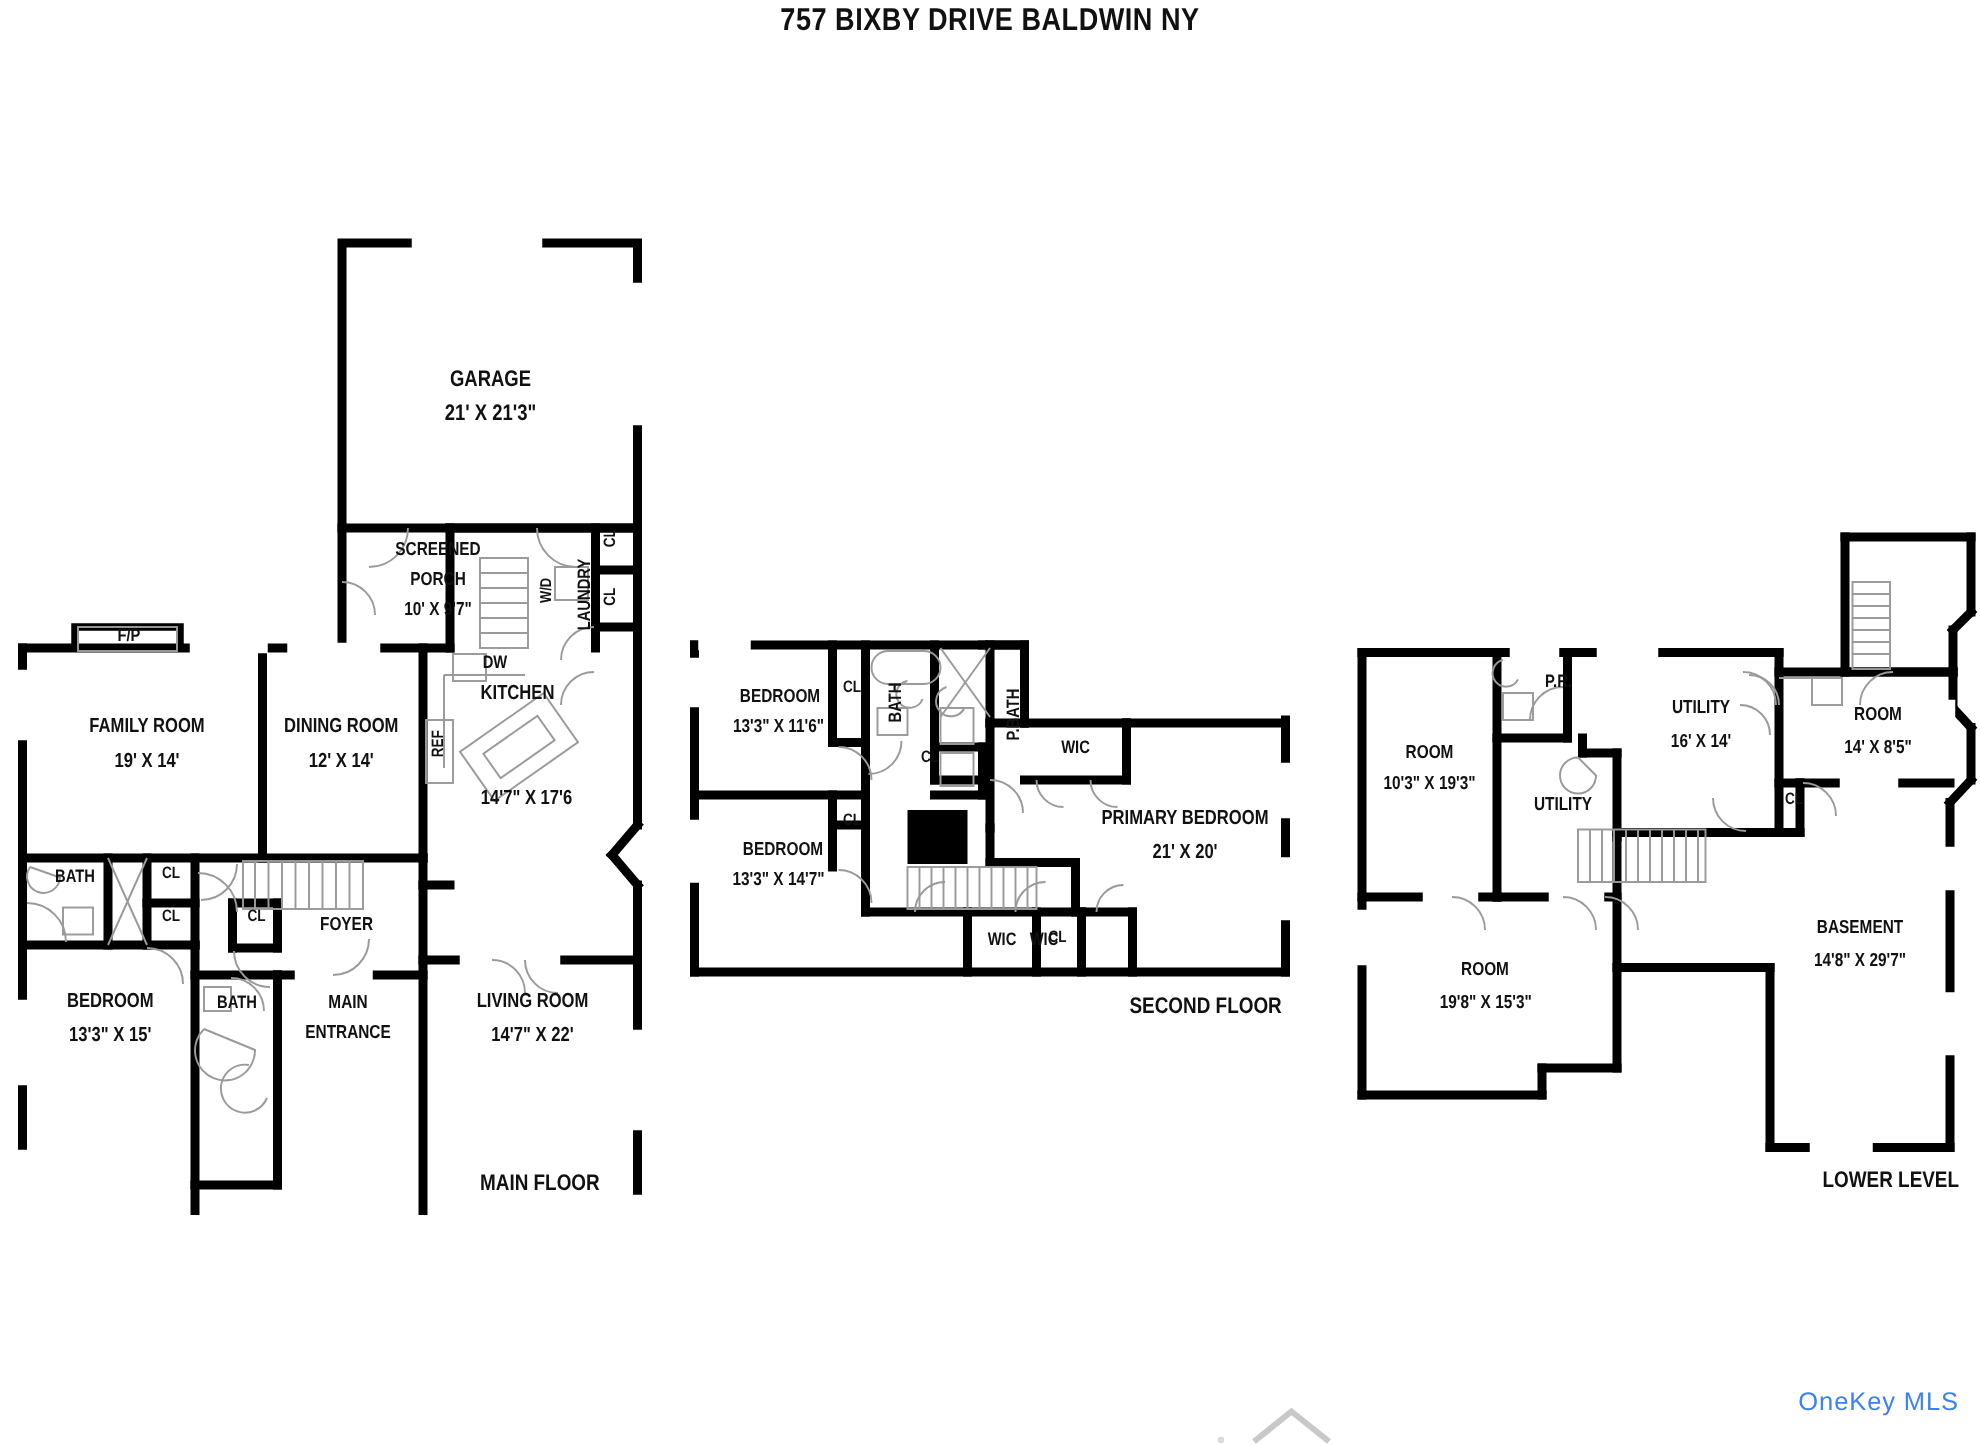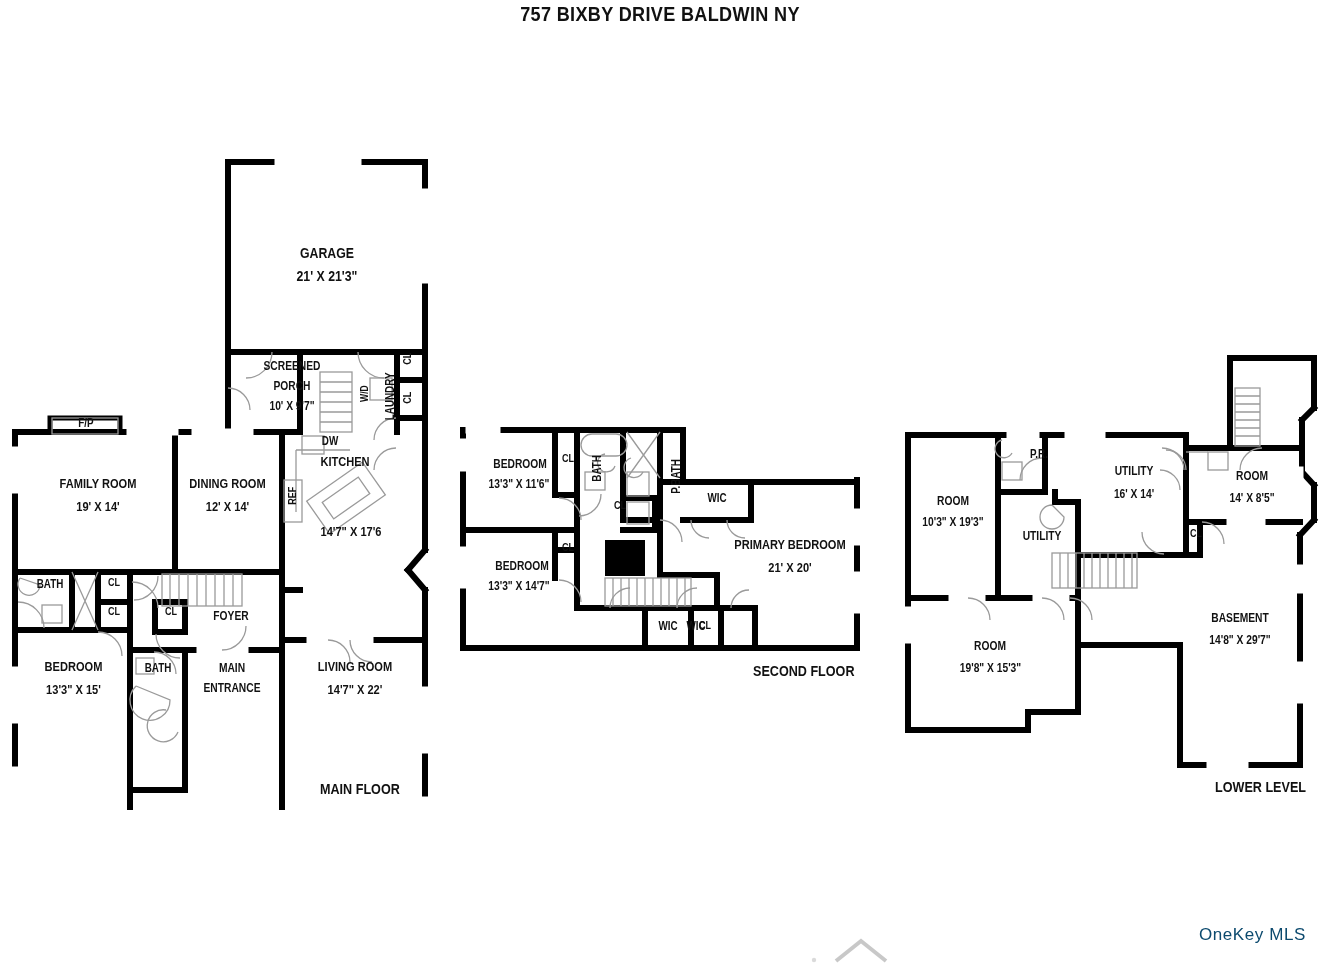--- a/index.html
+++ b/index.html
@@ -38,21 +38,21 @@
   .l11{font-size:10.5px;}
 
   .floorcap{
     position:absolute;font-weight:bold;font-size:15px;color:#111;
     transform:scaleX(.84);transform-origin:left top;white-space:nowrap;
   }
 
   
   #watermark{
     position:absolute;right:14px;bottom:18px;
-    font-size:17px;color:#0c4a6e;letter-spacing:.6px;
+    font-size:17px;color:#3b82f6;letter-spacing:.6px;
     font-family:"Liberation Sans","DejaVu Sans",sans-serif;
   }
   #logo-mark{
     position:absolute;left:806px;bottom:0px;width:110px;height:30px;
     overflow:hidden;opacity:.55;
   }
 </style>
 </head>
 <body>
 

